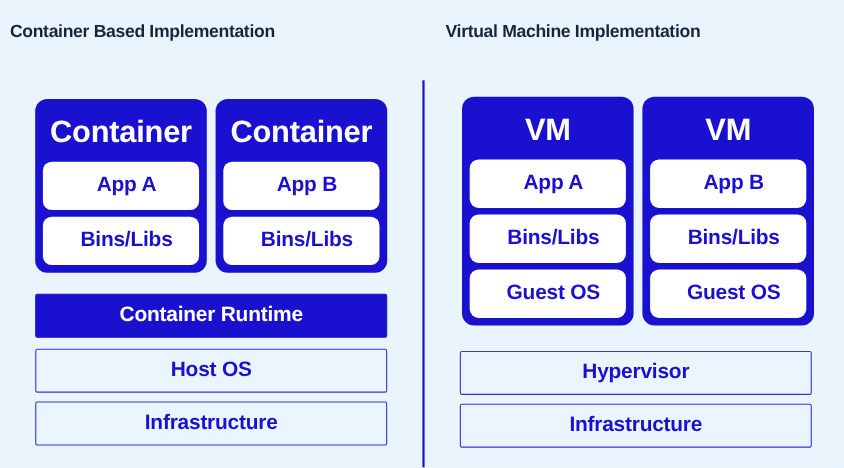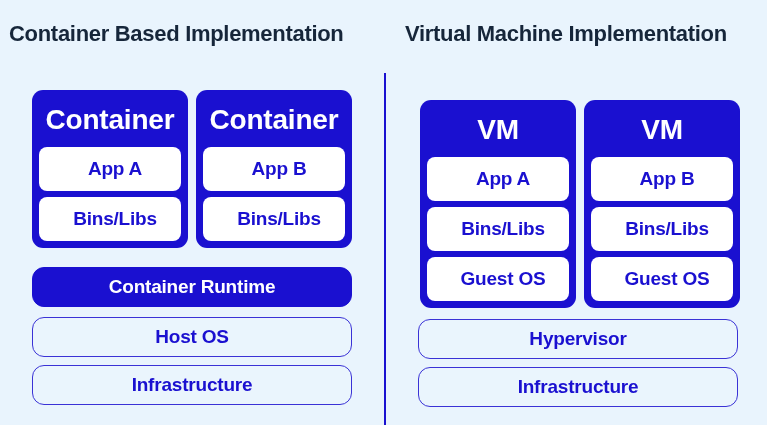--- a/index.html
+++ b/index.html
@@ -37,37 +37,37 @@
     position: absolute;
     top: 0;
     height: 425px;
   }
   .panel-left  { left: 0px;   width: 384px; }
   .panel-right { left: 385px; width: 458px; }
 
   .panel-title {
     position: absolute;
     top: 21px;
-    font-size: 22px;
+    font-size: 16px;
     font-weight: bold;
     color: #16263a;
     letter-spacing: -0.3px;
     white-space: nowrap;
   }
   .panel-left  .panel-title { left: 9px; }
   .panel-right .panel-title { left: 20px; }
 
   
   .cards-row {
     position: absolute;
     display: flex;
     gap: 8px;
   }
   .panel-left  .cards-row { left: 32px; top: 90px; width: 320px; }
-  .panel-right .cards-row { left: 35px; top: 100px; width: 320px; }
+  .panel-right .cards-row { left: 35px; top: 88px; width: 320px; }
 
   .vcard {
     flex: 1 1 0;
     background: #1a10d0;
     border-radius: 11px;
     padding: 0 7px 7px 7px;
     box-sizing: border-box;
     display: flex;
     flex-direction: column;
   }
@@ -94,21 +94,21 @@
     margin-bottom: 6px;
     letter-spacing: -0.2px;
     padding-left: 10px;
   }
   .vcard-item:last-child { margin-bottom: 0; }
 
   
   .bar {
     position: absolute;
     box-sizing: border-box;
-    border-radius: 12px;
+    border-radius: 2px;
     font-size: 19px;
     font-weight: bold;
     text-align: center;
     letter-spacing: -0.2px;
     height: 40px;
     line-height: 38px;
   }
   .bar-solid {
     background: #1a10d0;
     color: #ffffff;

